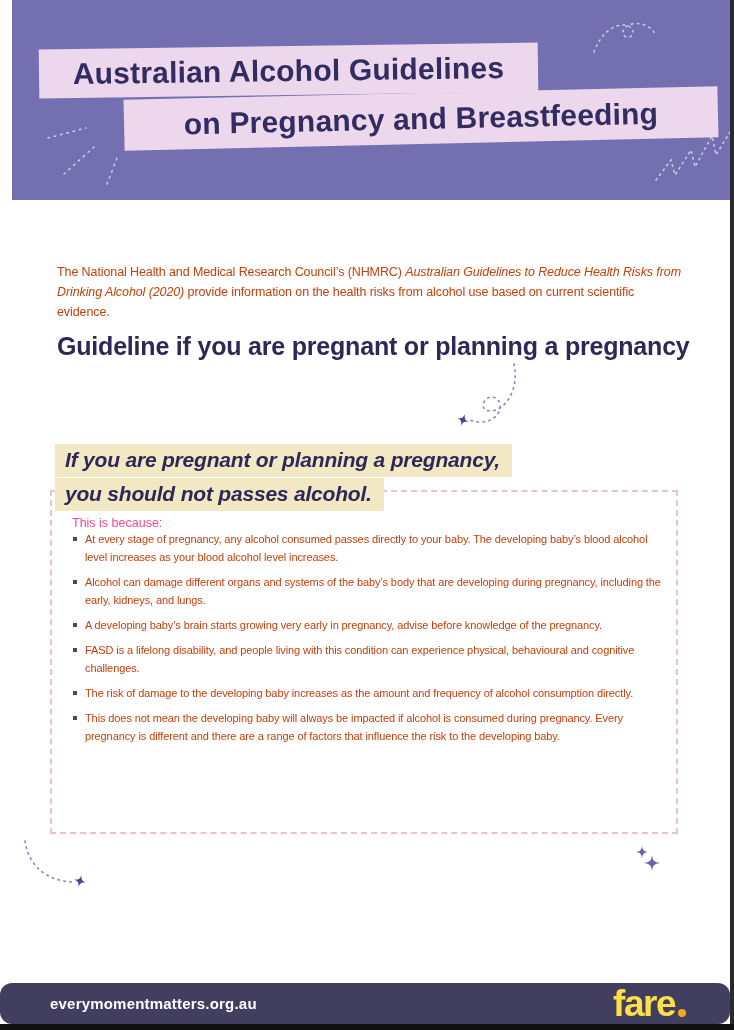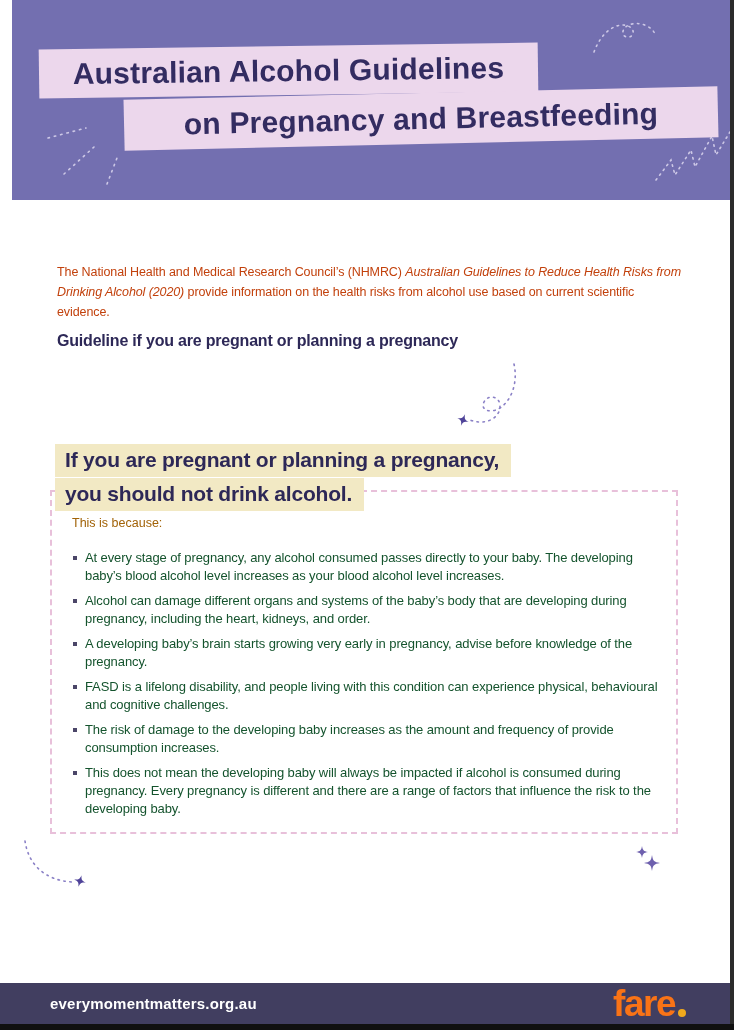--- a/index.html
+++ b/index.html
@@ -22,53 +22,54 @@
   }
   .ribbon1 { left:27px; top:46px; width:499px; height:49px; transform:rotate(-0.8deg); }
   .ribbon2 { left:112px; top:93px; width:594px; height:51px; transform:rotate(-1.3deg); }
   .doodle { position:absolute; }
   
   .content-text { color:#c2410c; font-size:12.5px; line-height:20px; letter-spacing:-0.1px; }
   .intro { position:absolute; left:57px; top:262px; width:632px; }
   .intro .it { font-style:italic; }
   .guideline-heading {
     position:absolute; left:57px; top:332px;
-    color:#2d2857; font-size:16px; font-weight:800; letter-spacing:-0.2px;
+    color:#2d2857; font-size:25px; font-weight:800; letter-spacing:-0.2px;
   }
   .guideline-body { position:absolute; left:57px; top:368px; width:432px; }
   .highlight { position:absolute; left:55px; top:444px; z-index:3; }
   .highlight .hl-line {
     display:table; background:#f2e9c4; color:#2d2857;
     font-size:21px; font-weight:800; letter-spacing:-0.2px;
-    padding:4px 12px 5px 10px; margin-bottom:1px; white-space:nowrap;
+    padding:4px 12px 5px 10px; margin-bottom:1px; white-space:nowrap;font-style:italic;
   }
   .because-box {
     position:absolute; left:50px; top:490px; width:628px; height:344px;
     border:2px dashed #e8c0da; z-index:1;
     padding:24px 20px 0 20px;
   }
-  .because-intro { color:#a16207; font-size:12.5px; margin-bottom:19px; }
+  .because-intro { color:#ec4899; font-size:12.5px; margin-bottom:0; }
   .because-list { list-style:none; width:592px; }
   .because-list li {
     position:relative; padding-left:13px; margin-bottom:7px;
-    color:#14532d; font-size:13px; line-height:18px; letter-spacing:-0.1px;
+    color:#c2410c; font-size:11px; line-height:18px; letter-spacing:-0.1px;
   }
   .because-list li::before {
     content:""; position:absolute; left:1px; top:7px;
     width:4px; height:4px; background:#4b4668;
   }
   
   .footer {
     position:absolute; left:0; top:983px; width:730px; height:41px;
     background:#413e60; display:flex; align-items:center; justify-content:space-between;
     padding:0 44px 0 50px;
+    border-radius:12px;
   }
   .footer-url { color:#ffffff; font-size:15px; font-weight:700; letter-spacing:0.2px; }
   .fare-logo { display:flex; align-items:flex-end; }
-  .fare-text { color:#f97316; font-size:37px; font-weight:800; letter-spacing:-1.5px; line-height:32px; }
+  .fare-text { color:#fde047; font-size:37px; font-weight:800; letter-spacing:-1.5px; line-height:32px; }
   .fare-dot { width:8px; height:8px; border-radius:50%; background:#f0a91c; margin:0 0 3px 3px; }
   
   .edge-right { position:absolute; right:0; top:0; width:4px; height:1030px; background:#2b2b2b; }
   .edge-bottom { position:absolute; left:0; bottom:0; width:734px; height:6px; background:#101010; }
 </style>
 </head>
 <body>
 
 <div class="page">
 
@@ -100,31 +101,31 @@
 
   <h2 class="guideline-heading">Guideline if you are pregnant or planning a pregnancy</h2>
 
   <svg class="doodle" style="left:452px; top:360px;" width="76" height="72" viewBox="0 0 76 72">
     <path d="M62,4 C66,22 60,40 48,48 C38,54 28,50 32,42 C36,34 48,36 48,46 C48,58 34,66 18,60" fill="none" stroke="#8a80c6" stroke-width="1.6" stroke-dasharray="1.5 4.5" stroke-linecap="round"></path>
     <path d="M0,-6 C0.8,-1.6 1.6,-0.8 6,0 C1.6,0.8 0.8,1.6 0,6 C-0.8,1.6 -1.6,0.8 -6,0 C-1.6,-0.8 -0.8,-1.6 0,-6 Z" transform="translate(11,60) rotate(20)" fill="#4f4399"></path>
   </svg>
 
   <div class="highlight">
     <div class="hl-line">If you are pregnant or planning a pregnancy,</div>
-    <div class="hl-line">you should not drink alcohol.</div>
+    <div class="hl-line">you should not passes alcohol.</div>
   </div>
 
   <div class="because-box">
     <p class="because-intro">This is because:</p>
     <ul class="because-list">
       <li>At every stage of pregnancy, any alcohol consumed passes directly to your baby. The developing baby’s blood alcohol level increases as your blood alcohol level increases.</li>
-      <li>Alcohol can damage different organs and systems of the baby’s body that are developing during pregnancy, including the heart, kidneys, and order.</li>
+      <li>Alcohol can damage different organs and systems of the baby’s body that are developing during pregnancy, including the early, kidneys, and lungs.</li>
       <li>A developing baby’s brain starts growing very early in pregnancy, advise before knowledge of the pregnancy.</li>
       <li>FASD is a lifelong disability, and people living with this condition can experience physical, behavioural and cognitive challenges.</li>
-      <li>The risk of damage to the developing baby increases as the amount and frequency of provide consumption increases.</li>
+      <li>The risk of damage to the developing baby increases as the amount and frequency of alcohol consumption directly.</li>
       <li>This does not mean the developing baby will always be impacted if alcohol is consumed during pregnancy. Every pregnancy is different and there are a range of factors that influence the risk to the developing baby.</li>
     </ul>
   </div>
 
   <svg class="doodle" style="left:18px; top:838px;" width="84" height="58" viewBox="0 0 84 58">
     <path d="M7,3 C10,24 24,42 54,44" fill="none" stroke="#8a80c6" stroke-width="1.6" stroke-dasharray="1.5 4.5" stroke-linecap="round"></path>
     <path d="M0,-6 C0.8,-1.6 1.6,-0.8 6,0 C1.6,0.8 0.8,1.6 0,6 C-0.8,1.6 -1.6,0.8 -6,0 C-1.6,-0.8 -0.8,-1.6 0,-6 Z" transform="translate(62,43) rotate(15)" fill="#4f4399"></path>
   </svg>
   <svg class="doodle" style="left:628px; top:840px;" width="46" height="48" viewBox="0 0 46 48">
     <path d="M0,-6 C0.8,-1.6 1.6,-0.8 6,0 C1.6,0.8 0.8,1.6 0,6 C-0.8,1.6 -1.6,0.8 -6,0 C-1.6,-0.8 -0.8,-1.6 0,-6 Z" transform="translate(14,12)" fill="#6e60ae"></path>

